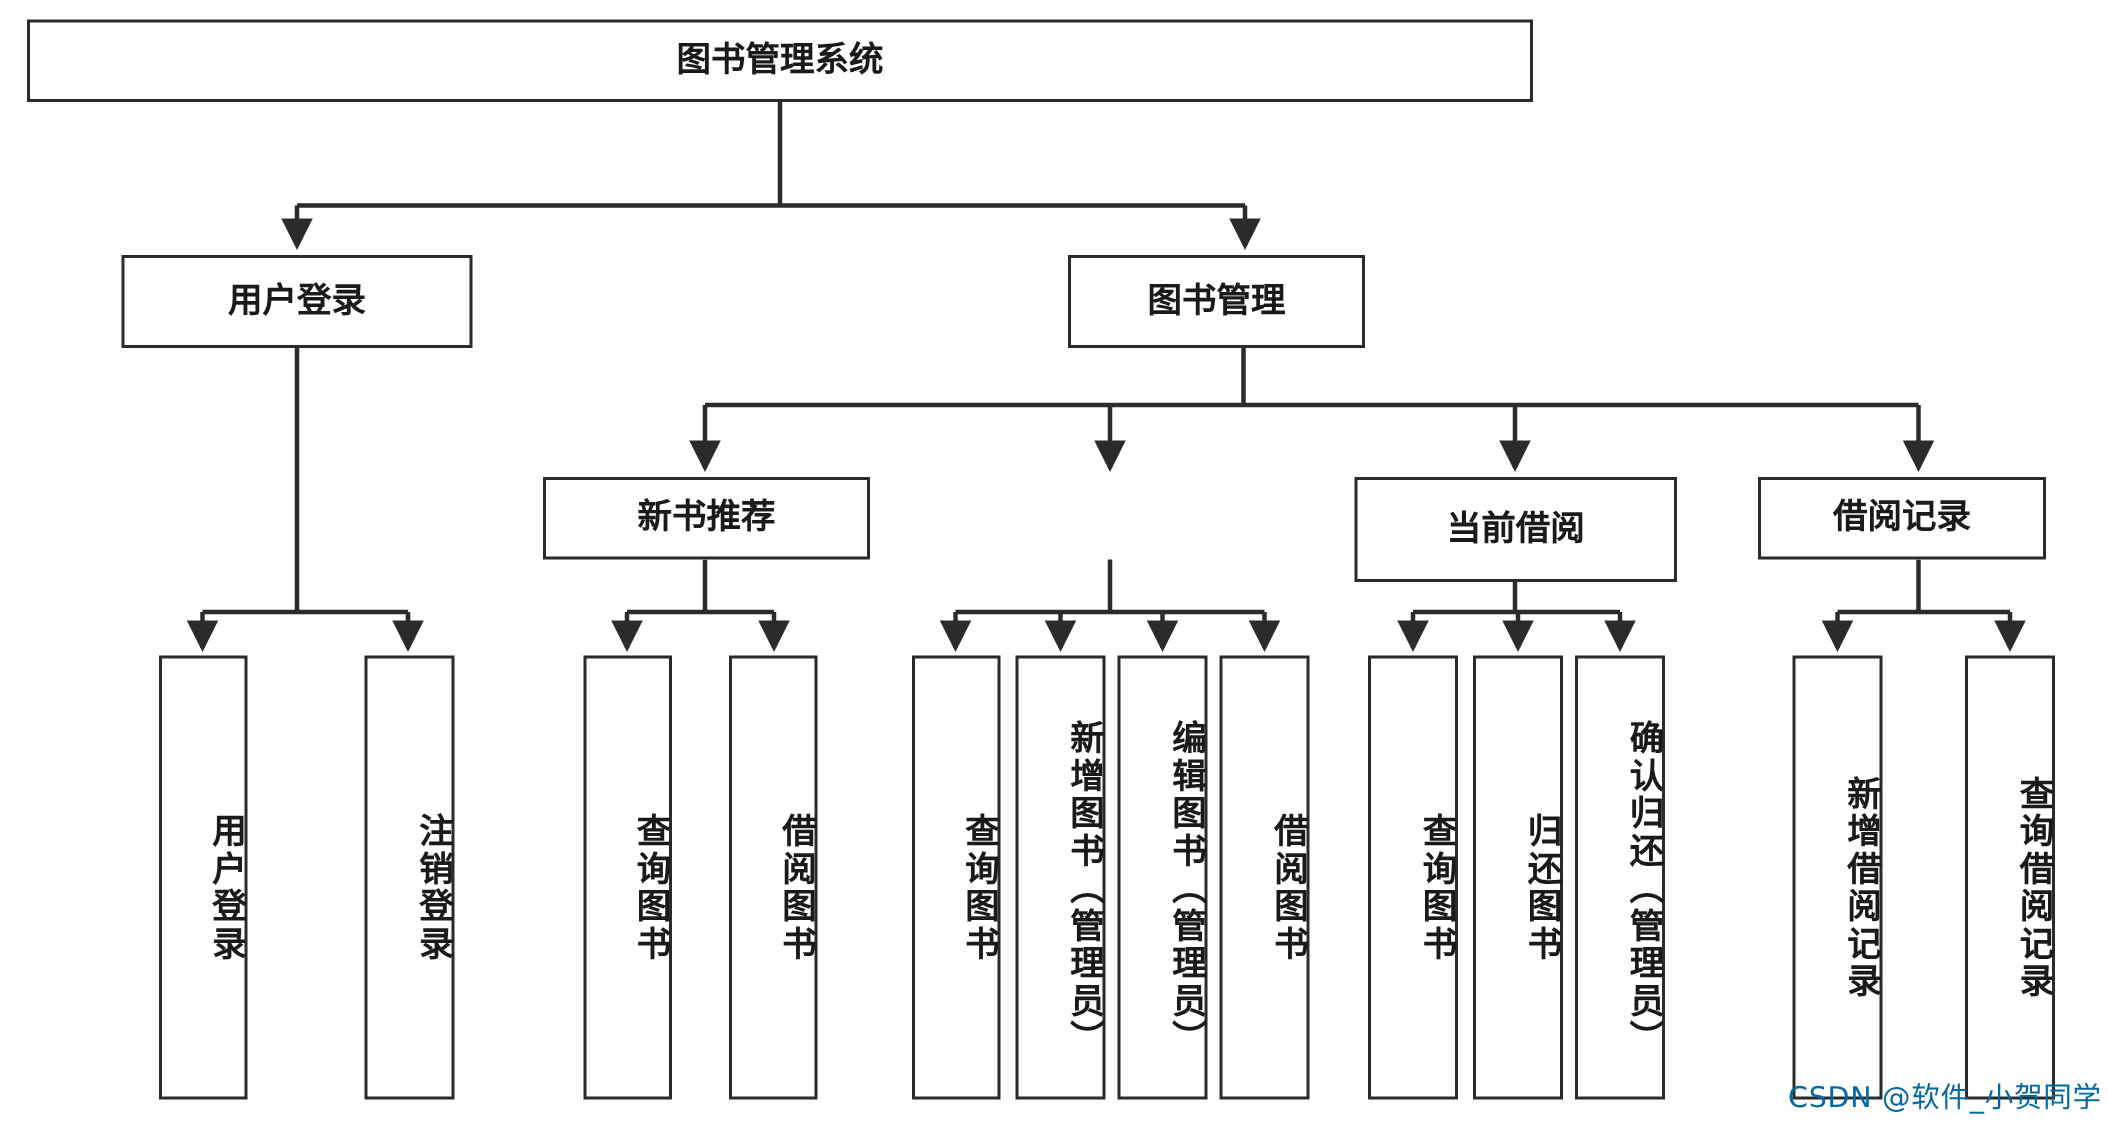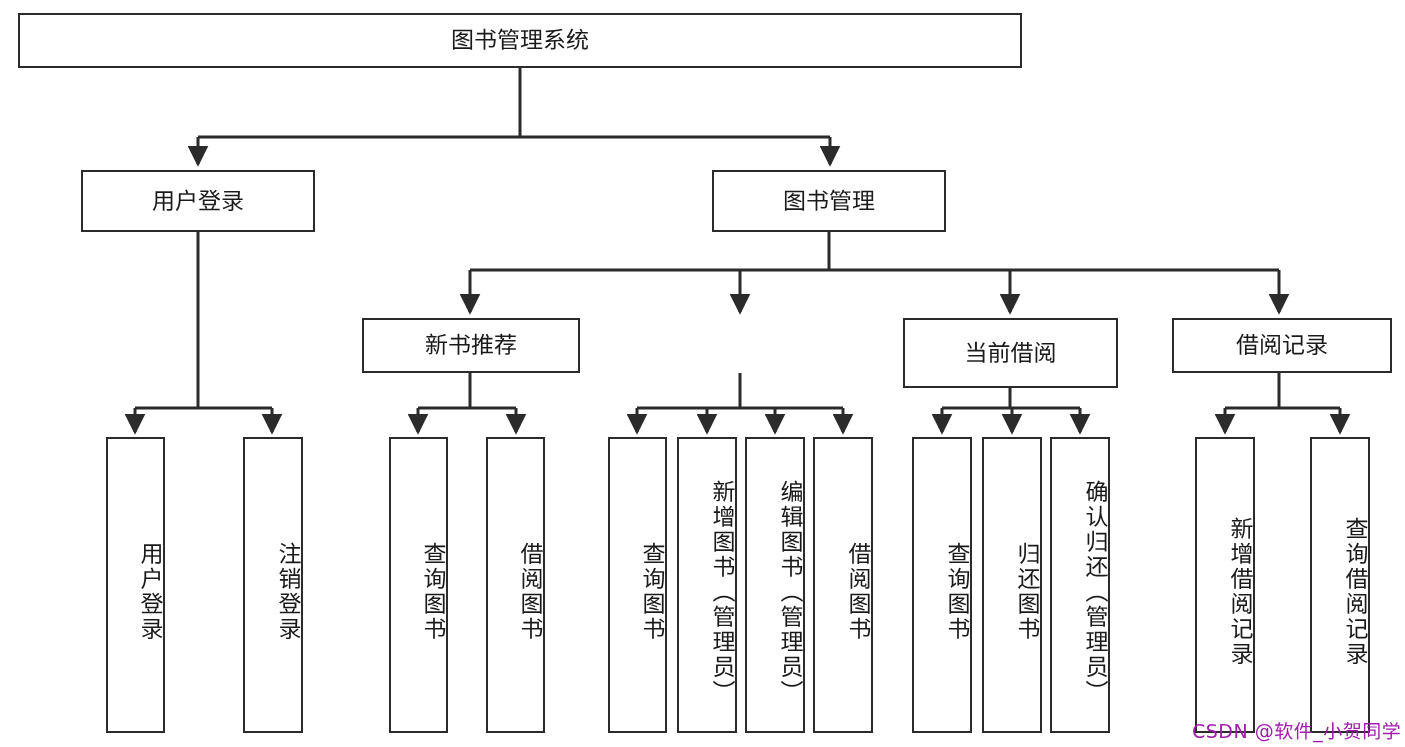--- a/index.html
+++ b/index.html
@@ -32,20 +32,21 @@
     position: absolute;
     box-sizing: border-box;
     border: 2px solid #2b2b2b;
     background: #ffffff;
     color: #1a1a1a;
     display: flex;
     align-items: center;
     justify-content: center;
     text-align: center;
     line-height: 1.15;
+    font-weight: bold;
   }
   .node.h {
     font-size: 23px;
   }
   .node.root {
     font-size: 23px;
   }
   .node.leaf {
     writing-mode: vertical-rl;
     text-orientation: upright;
@@ -56,21 +57,21 @@
     letter-spacing: 2px;
   }
   .node.leaf .vtext {
     writing-mode: vertical-rl;
     text-orientation: upright;
     display: block;
   }
   .watermark {
     position: absolute;
     font-size: 19px;
-    color: #a21caf;
+    color: #0369a1;
     white-space: nowrap;
     letter-spacing: 0.5px;
   }
 </style>
 </head>
 <body>
 
 <div id="canvas">
 
   <svg id="edges" viewBox="0 0 1405 747" xmlns="http://www.w3.org/2000/svg">
@@ -124,31 +125,31 @@
     </g>
   </svg>
 
   <div class="node root" style="left:18px; top:13px; width:1004px; height:55px;">
     <span>图书管理系统</span>
   </div>
 
   <div class="node h" style="left:81px; top:170px; width:234px; height:62px;">
     <span>用户登录</span>
   </div>
-  <div class="node h" style="left:712px; top:170px; width:234px; height:62px;">
+  <div class="node h" style="left:712px; top:170px; width:198px; height:62px;">
     <span>图书管理</span>
   </div>
 
   <div class="node h" style="left:362px; top:318px; width:218px; height:55px;">
     <span>新书推荐</span>
   </div>
   <div class="node h" style="left:903px; top:318px; width:215px; height:70px;">
     <span>当前借阅</span>
   </div>
-  <div class="node h" style="left:1172px; top:318px; width:220px; height:55px;">
+  <div class="node h" style="left:1172px; top:318px; width:192px; height:55px;">
     <span>借阅记录</span>
   </div>
 
   <div class="node leaf" style="left:106px; top:437px; width:59px; height:296px;">
     <span class="vtext">用户登录</span>
   </div>
   <div class="node leaf" style="left:243px; top:437px; width:60px; height:296px;">
     <span class="vtext">注销登录</span>
   </div>
 

